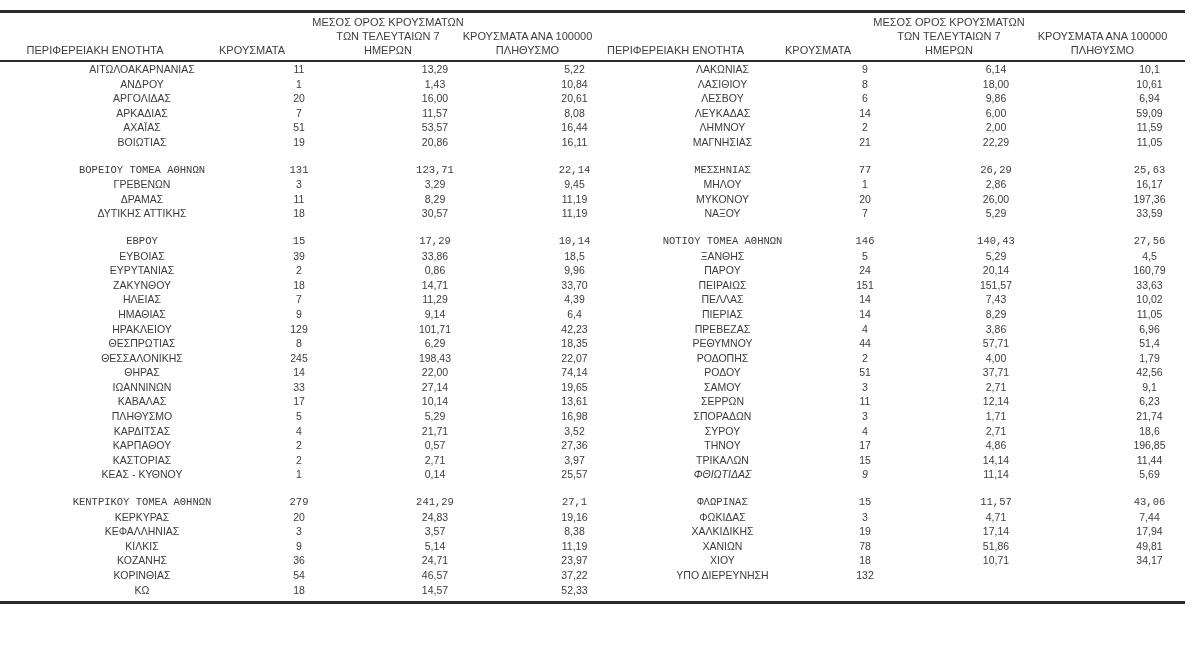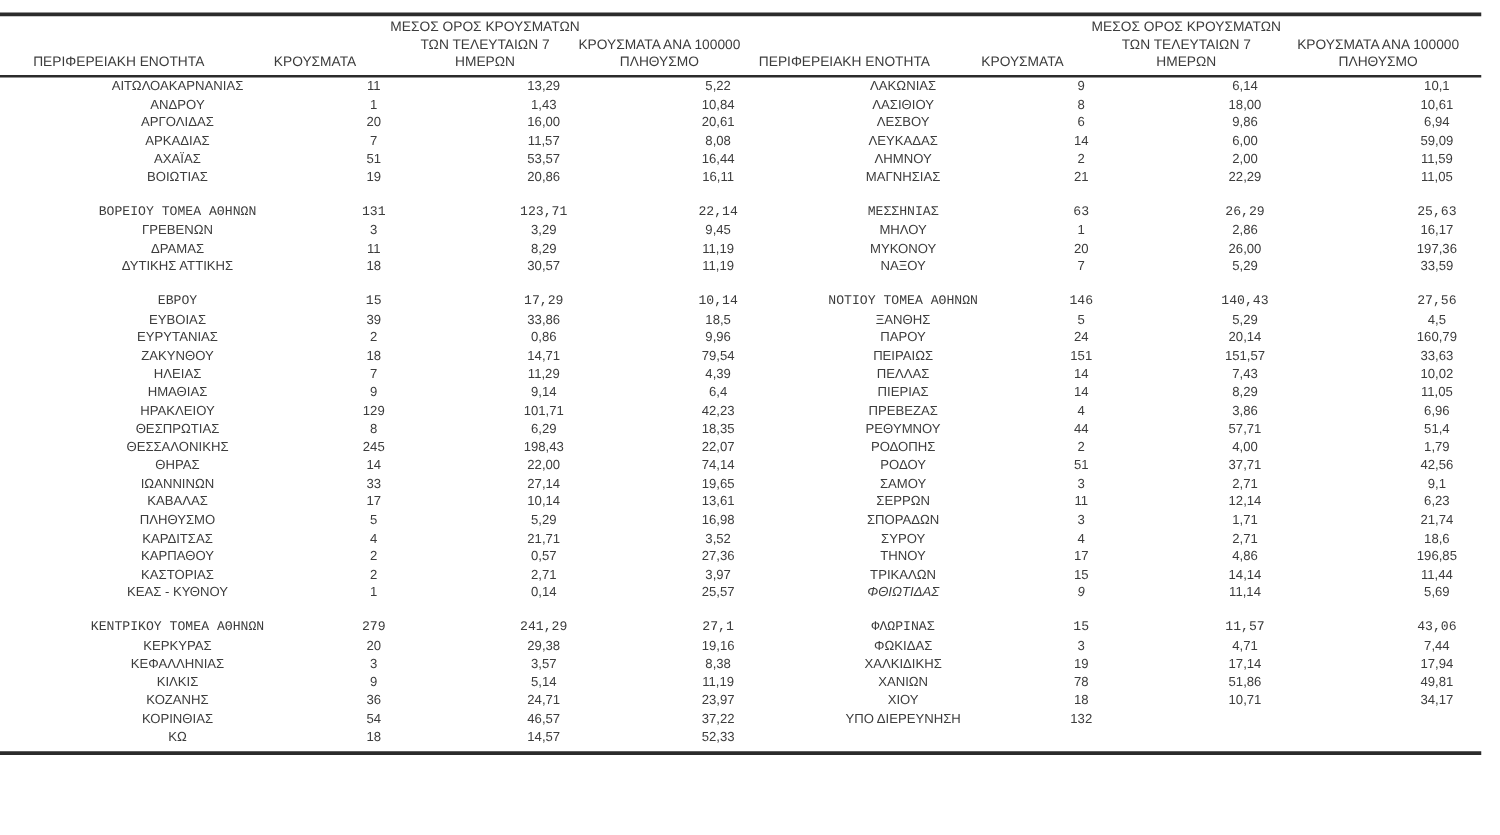--- a/index.html
+++ b/index.html
@@ -155,21 +155,21 @@
         <div class="cell">21</div>
         <div class="cell">22,29</div>
         <div class="cell">11,05</div>
       </div>
       <div class="grid row gap-before">
         <div class="cell">ΒΟΡΕΙΟΥ ΤΟΜΕΑ ΑΘΗΝΩΝ</div>
         <div class="cell">131</div>
         <div class="cell">123,71</div>
         <div class="cell">22,14</div>
         <div class="cell">ΜΕΣΣΗΝΙΑΣ</div>
-        <div class="cell">63</div>
+        <div class="cell">77</div>
         <div class="cell">26,29</div>
         <div class="cell">25,63</div>
       </div>
       <div class="grid row">
         <div class="cell">ΓΡΕΒΕΝΩΝ</div>
         <div class="cell">3</div>
         <div class="cell">3,29</div>
         <div class="cell">9,45</div>
         <div class="cell">ΜΗΛΟΥ</div>
         <div class="cell">1</div>
@@ -223,21 +223,21 @@
         <div class="cell">9,96</div>
         <div class="cell">ΠΑΡΟΥ</div>
         <div class="cell">24</div>
         <div class="cell">20,14</div>
         <div class="cell">160,79</div>
       </div>
       <div class="grid row">
         <div class="cell">ΖΑΚΥΝΘΟΥ</div>
         <div class="cell">18</div>
         <div class="cell">14,71</div>
-        <div class="cell">79,54</div>
+        <div class="cell">33,70</div>
         <div class="cell">ΠΕΙΡΑΙΩΣ</div>
         <div class="cell">151</div>
         <div class="cell">151,57</div>
         <div class="cell">33,63</div>
       </div>
       <div class="grid row">
         <div class="cell">ΗΛΕΙΑΣ</div>
         <div class="cell">7</div>
         <div class="cell">11,29</div>
         <div class="cell">4,39</div>
@@ -372,21 +372,21 @@
         <div class="cell">241,29</div>
         <div class="cell">27,1</div>
         <div class="cell">ΦΛΩΡΙΝΑΣ</div>
         <div class="cell">15</div>
         <div class="cell">11,57</div>
         <div class="cell">43,06</div>
       </div>
       <div class="grid row">
         <div class="cell">ΚΕΡΚΥΡΑΣ</div>
         <div class="cell">20</div>
-        <div class="cell">29,38</div>
+        <div class="cell">24,83</div>
         <div class="cell">19,16</div>
         <div class="cell">ΦΩΚΙΔΑΣ</div>
         <div class="cell">3</div>
         <div class="cell">4,71</div>
         <div class="cell">7,44</div>
       </div>
       <div class="grid row">
         <div class="cell">ΚΕΦΑΛΛΗΝΙΑΣ</div>
         <div class="cell">3</div>
         <div class="cell">3,57</div>

